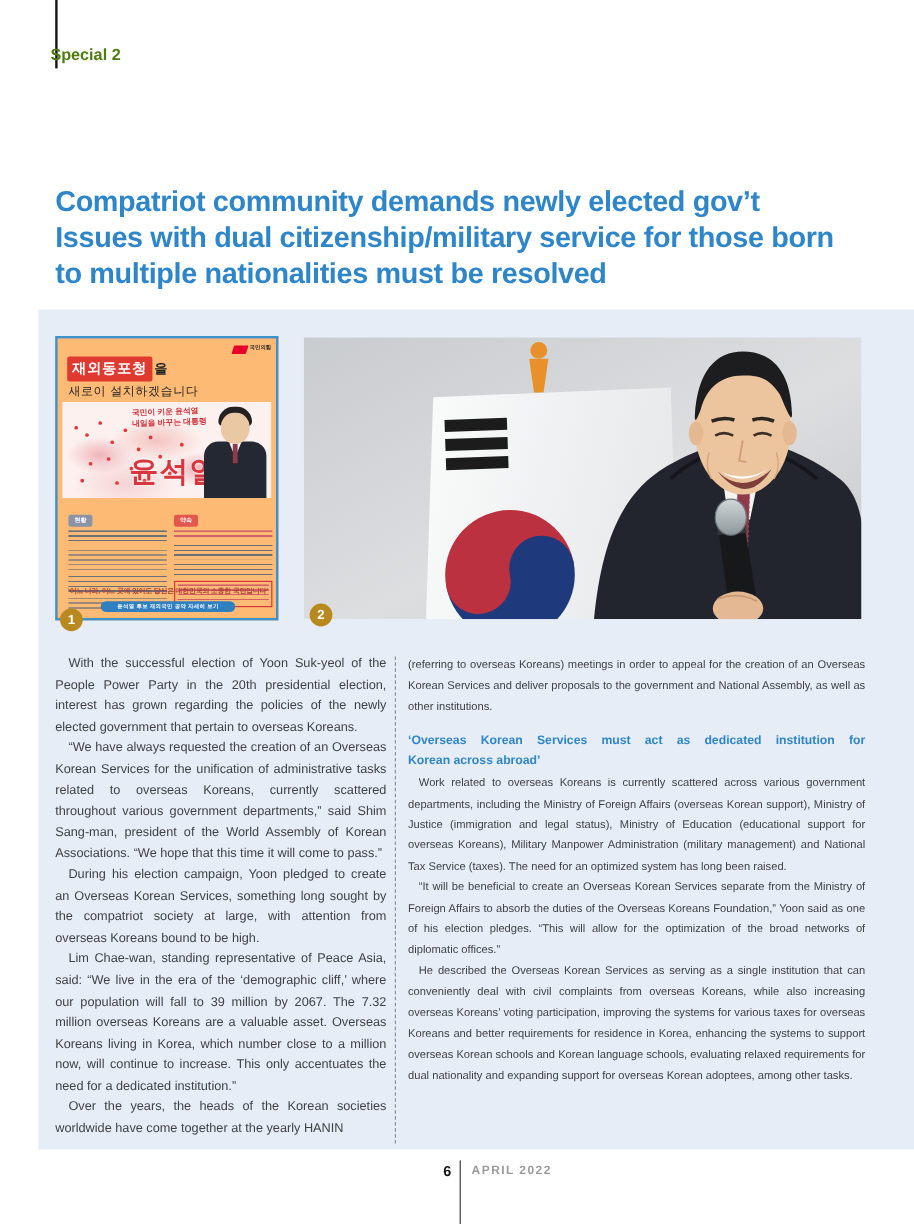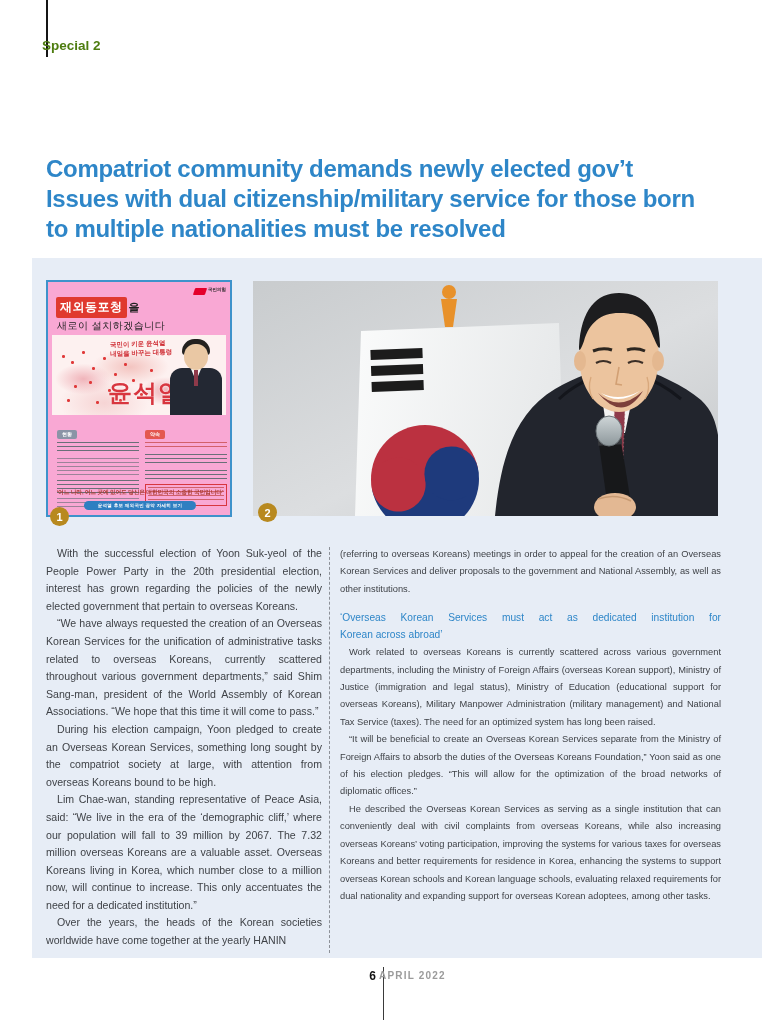--- a/index.html
+++ b/index.html
@@ -13,21 +13,21 @@
   .kicker { left:42px; top:38px; font-size:13.5px; font-weight:bold; color:#4d7c0f; }
 
   
   .headline { left:46px; top:109px; width:700px; color:#2e86c8; font-weight:bold;
               font-size:24px; line-height:30px; letter-spacing:-0.3px;margin-top:45px; }
 
   
   .panel { left:32px; top:258px; width:730px; height:700px; background:#e7edf6; }
 
   
-  .poster { left:14px; top:22px; width:186px; height:237px; background:#f9a8d4;
+  .poster { left:14px; top:22px; width:186px; height:237px; background:#fdba74;
             border:2px solid #3e92cb; }
   .poster .logo-mark { right:24px; top:6px; width:12px; height:7px; background:#e4002b;
             transform:skewX(-18deg); border-radius:1px; }
   .poster .logo-txt { right:4px; top:5px; font-size:4.5px; font-weight:bold; color:#222; }
   .poster .title-row { left:8px; top:15px; }
   .poster .title-box { display:inline-block; background:#e0392f; color:#fff; font-weight:bold;
             font-size:12px; padding:2px 4px; border-radius:2px; letter-spacing:0.5px; }
   .poster .title-particle { display:inline-block; color:#222; font-weight:bold; font-size:11px; margin-left:2px; }
   .poster .title-sub { left:9px; top:37px; font-size:10px; font-weight:normal; color:#222; letter-spacing:0.5px; }
   .poster .map-band { left:4px; top:53px; width:174px; height:80px; overflow:hidden;
@@ -89,27 +89,27 @@
 
   
   .col-left { left:14px; top:287px; width:276px; font-size:10.6px; line-height:17.6px;
             color:#3f4247; text-align:justify; }
   .col-left p { text-indent:11px; }
   .col-divider { left:297px; top:289px; height:406px; width:0;
             border-left:1.3px dashed #8d9198; }
   .col-right { left:308px; top:288px; width:381px; font-size:9.3px; line-height:17.4px;
             color:#3f4247; text-align:justify; }
   .col-right p.ind { text-indent:9px; }
-  .subhead { margin:11px 0 1px 0; color:#2e86c8; font-weight:normal; font-size:10.2px; line-height:17px; }
+  .subhead { margin:11px 0 1px 0; color:#2e86c8; font-weight:bold; font-size:10.2px; line-height:17px; }
   .subhead .l1 { text-align:justify; text-align-last:justify; }
 
   
   .pageno { left:340px; top:969px; width:36px; text-align:right; font-size:12px; font-weight:bold; color:#111; }
   .footer-rule { left:383px; top:967px; width:1px; height:53px; background:#3a3a3a; }
-  .issue { left:379px; top:970px; font-size:10px; font-weight:bold; color:#9b9b9b; letter-spacing:1.2px; }
+  .issue { left:393px; top:970px; font-size:10px; font-weight:bold; color:#9b9b9b; letter-spacing:1.2px; }
 </style>
 </head>
 <body>
 
 <div class="page">
 
   <div class="abs top-rule"></div>
   <div class="abs kicker">Special 2</div>
 
   <h1 class="abs headline">

